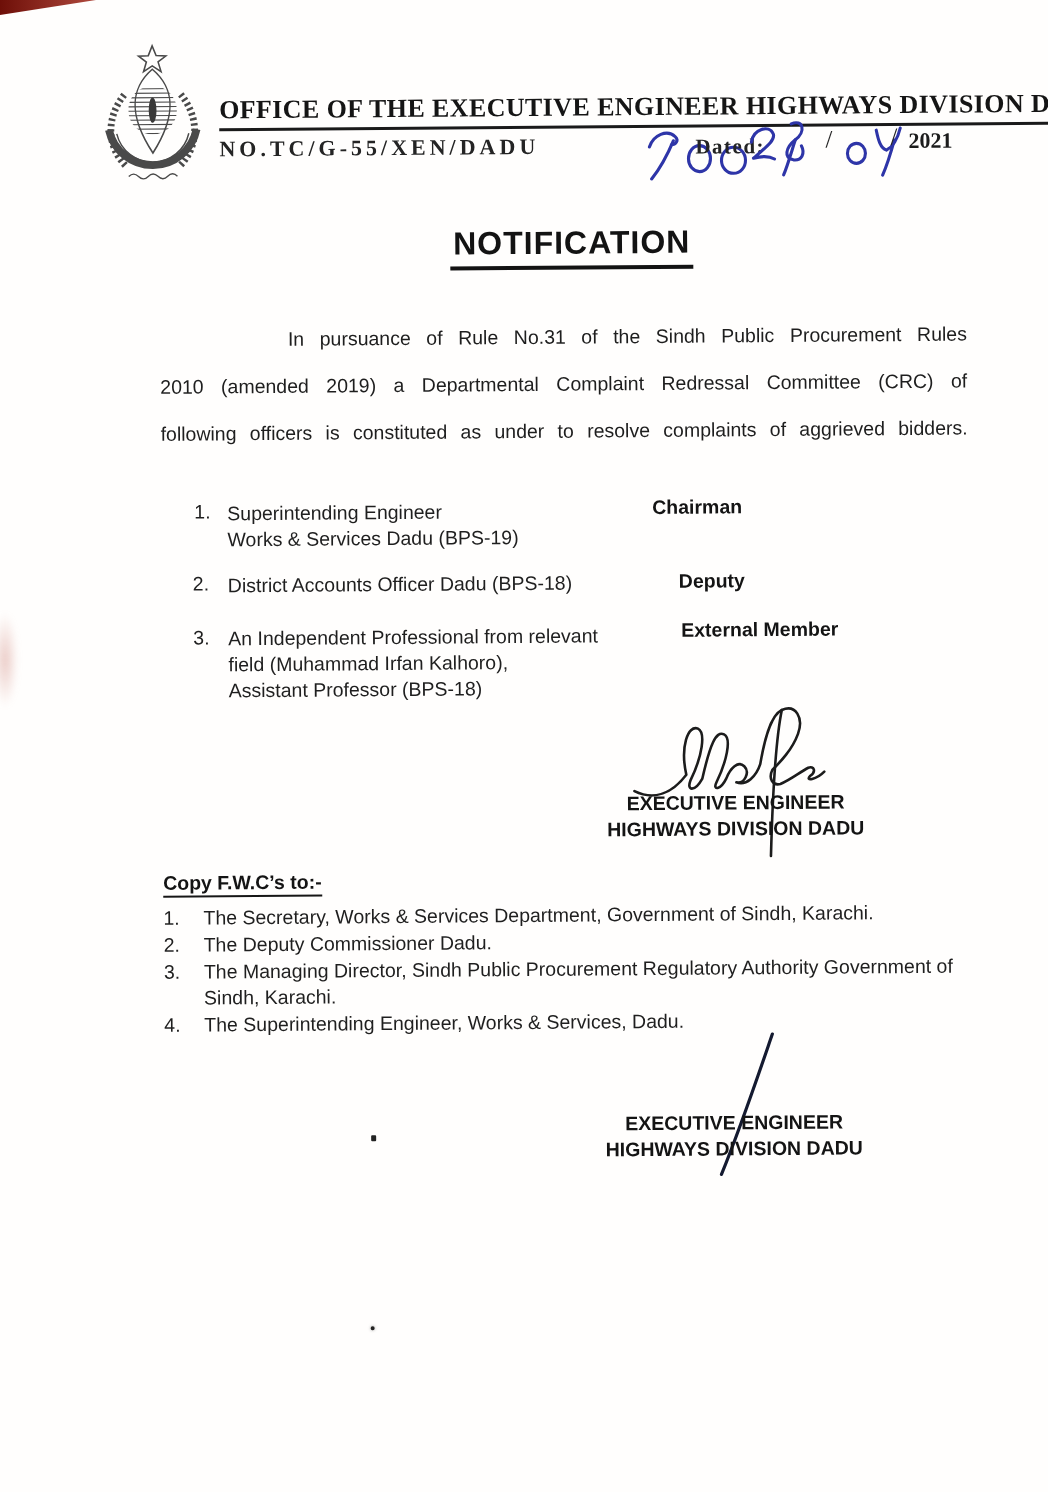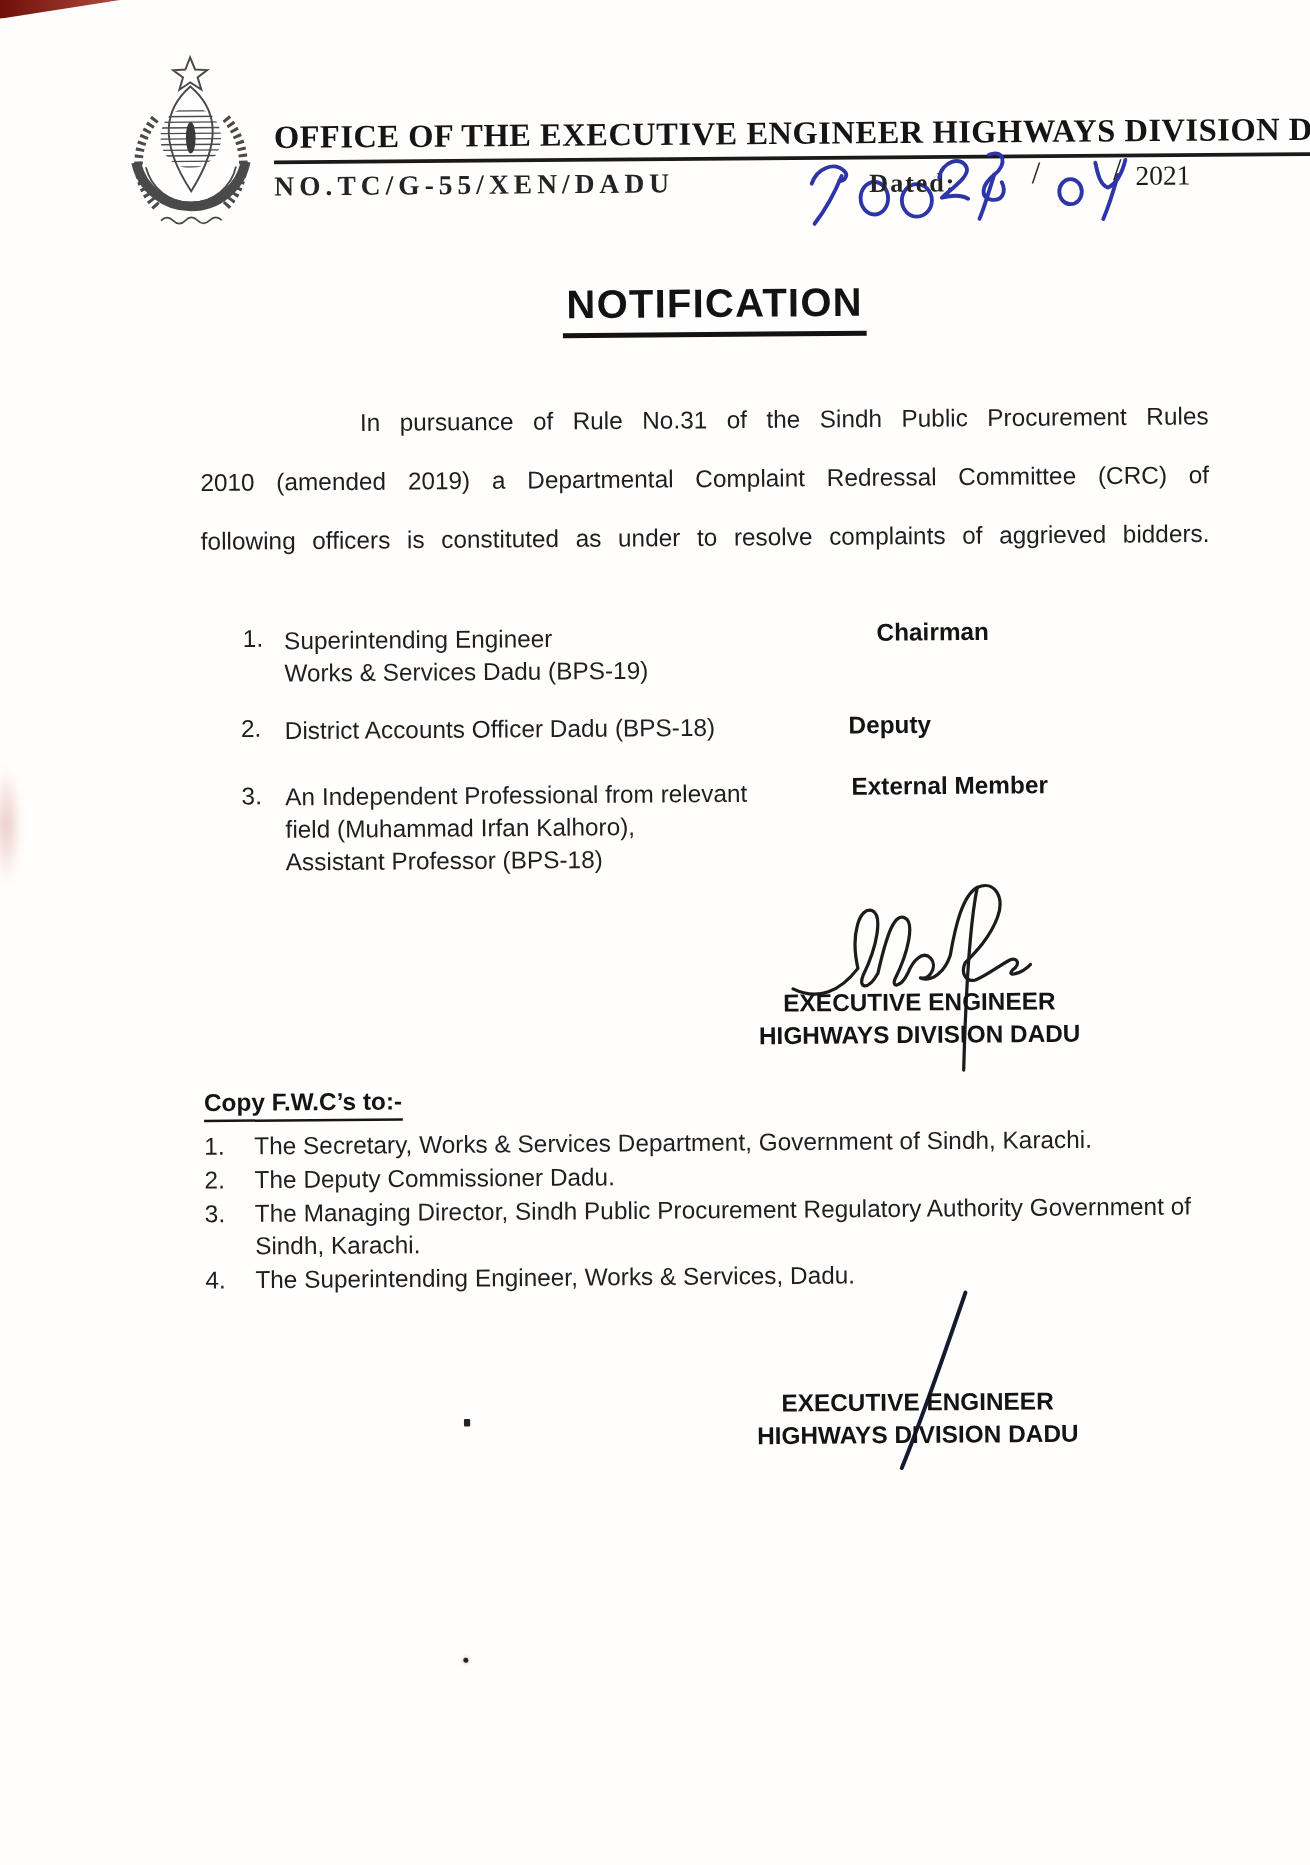--- a/index.html
+++ b/index.html
@@ -38,21 +38,21 @@
   }
   .ref-no{
     position:absolute;left:222px;top:134px;
     font-family:"Liberation Serif", serif;font-weight:600;
     font-size:22px;letter-spacing:4px;color:#242424;white-space:nowrap;
   }
   .dated-label{position:absolute;left:698px;top:136px;font-family:"Liberation Serif", serif;font-weight:600;font-size:21px;letter-spacing:1.5px;color:#242424;}
   .date-slash{position:absolute;font-family:"Liberation Serif", serif;font-size:25px;color:#242424;}
   .date-slash.sl1{left:828px;top:128px;}
   .date-slash.sl2{left:893px;top:126px;}
-  .date-year{position:absolute;left:911px;top:131px;font-family:"Liberation Serif", serif;font-weight:normal;font-size:22px;color:#1c1c1c;}
+  .date-year{position:absolute;left:911px;top:131px;font-family:"Liberation Serif", serif;font-weight:bold;font-size:22px;color:#1c1c1c;}
   .hand{position:absolute;}
   .hand path,.hand ellipse{fill:none;stroke:#2e35a8;stroke-width:3.1;stroke-linecap:round;stroke-linejoin:round;}
 
   
   .doc-title{
     position:absolute;left:452px;top:225px;
     font-weight:bold;font-size:32px;letter-spacing:1px;color:#131313;
     border-bottom:4px solid #131313;padding:0 3px 4px 3px;
   }
 
@@ -144,21 +144,21 @@
       <div class="pline indent">In pursuance of Rule No.31 of the Sindh Public Procurement Rules</div>
       <div class="pline">2010 (amended 2019) a Departmental Complaint Redressal Committee (CRC) of</div>
       <div class="pline">following officers is constituted as under to resolve complaints of aggrieved bidders.</div>
     </div>
 
     <div class="c-num" style="left:194px;top:498px;">1.</div>
     <div class="c-lines" style="left:227px;top:498px;">
       <div>Superintending Engineer</div>
       <div>Works &amp; Services Dadu (BPS-19)</div>
     </div>
-    <div class="c-role" style="left:701px;top:497px;">Chairman</div>
+    <div class="c-role" style="left:652px;top:497px;">Chairman</div>
 
     <div class="c-num" style="left:192px;top:570px;">2.</div>
     <div class="c-lines" style="left:227px;top:570px;">
       <div>District Accounts Officer Dadu (BPS-18)</div>
     </div>
     <div class="c-role" style="left:678px;top:571px;">Deputy</div>
 
     <div class="c-num" style="left:192px;top:624px;">3.</div>
     <div class="c-lines" style="left:227px;top:623px;">
       <div>An Independent Professional from relevant</div>

